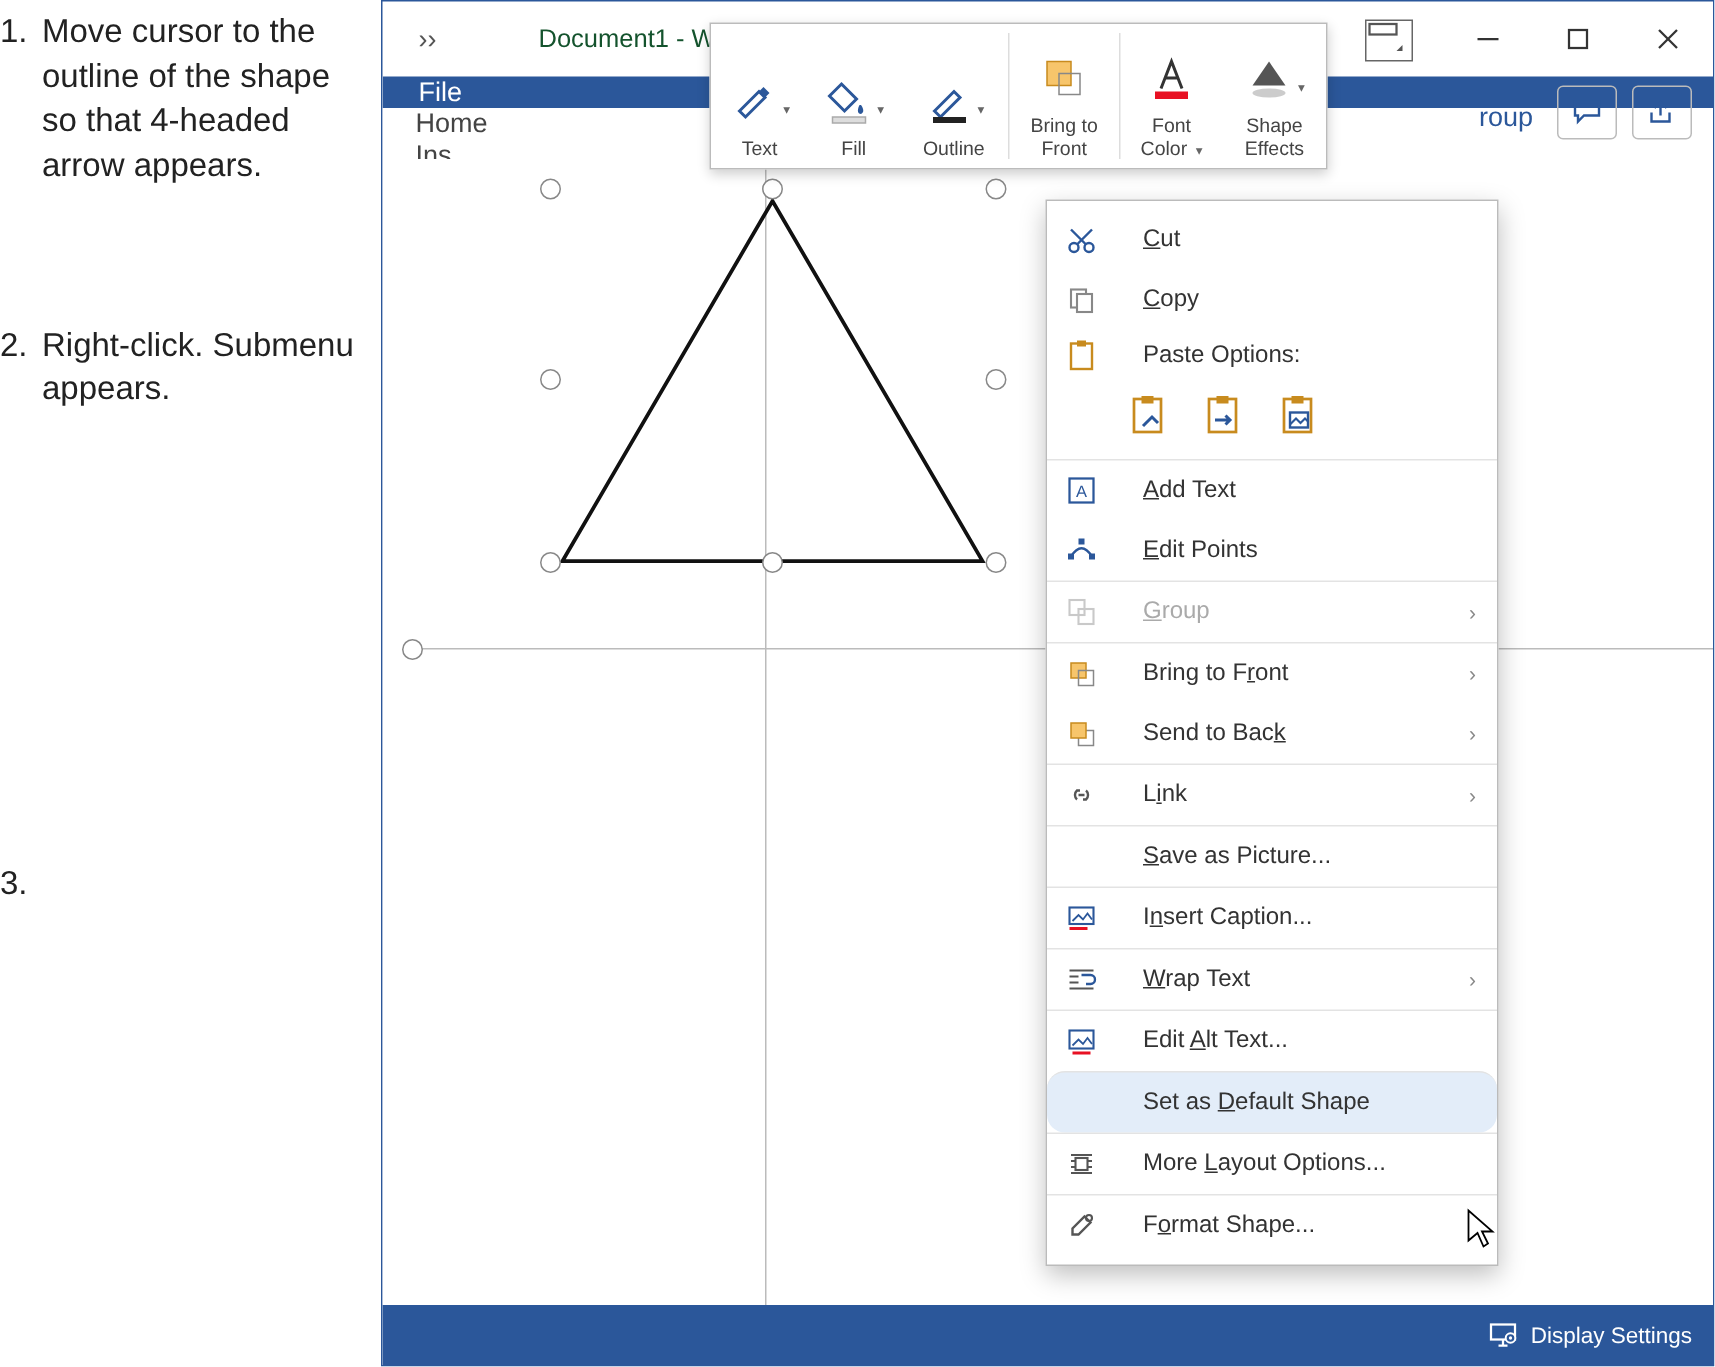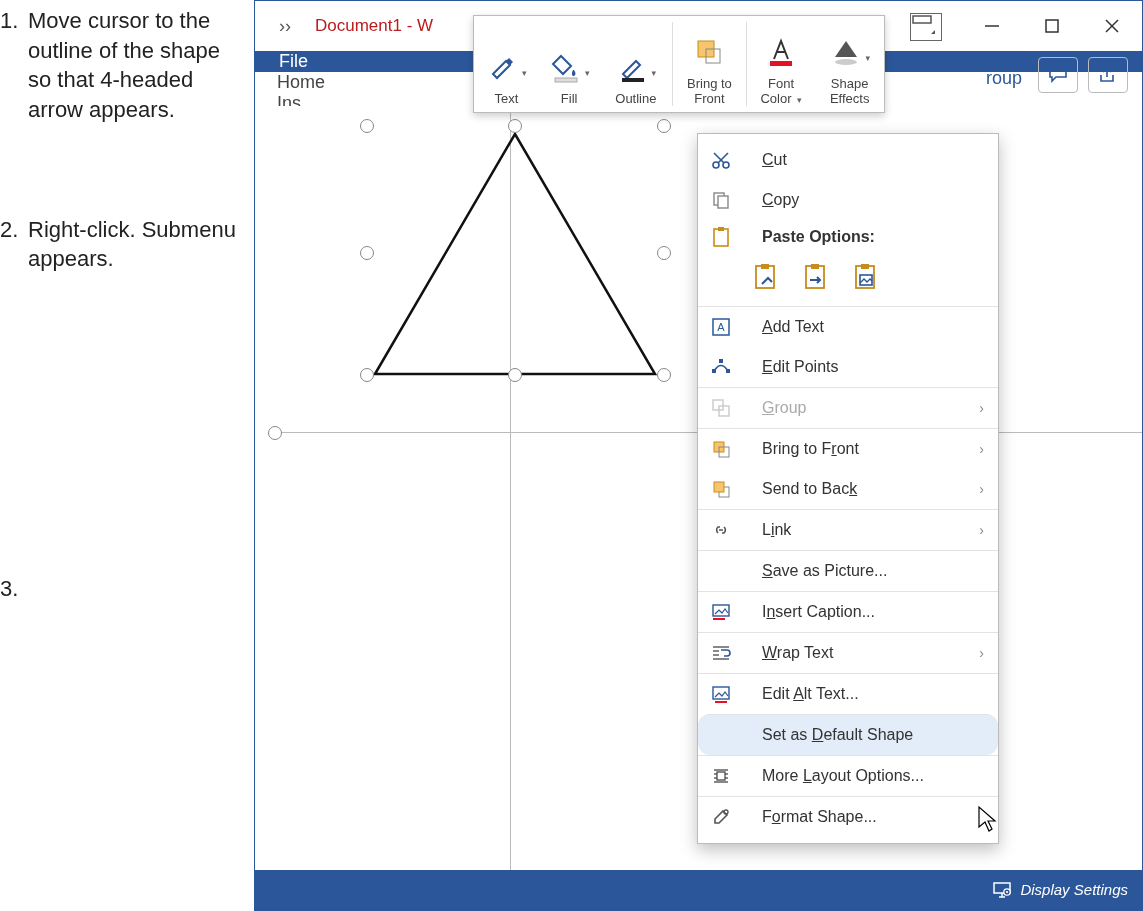--- a/index.html
+++ b/index.html
@@ -6,21 +6,21 @@
 .wrap{position:relative;width:1143px;height:911px;}
 .instructions{position:absolute;left:0;top:0;width:250px;font-size:22px;line-height:1.35;}
 .instructions ol{margin:0;padding:0;list-style:none;}
 .instructions li{display:flex;padding-right:10px;}
 .instructions .num{flex:0 0 28px;}
 .instructions .txt{flex:1;}
 
 .word{position:absolute;left:254px;top:0;width:889px;height:911px;border:1px solid #2b579a;box-sizing:border-box;background:#fff;overflow:hidden;}
 .titlebar{position:absolute;left:0;top:0;height:50px;right:0;display:flex;align-items:center;}
 .title-chev{width:60px;text-align:center;font-size:18px;color:#555;}
-.title-text{font-size:17px;color:#b91c1c;}
+.title-text{font-size:17px;color:#14532d;margin-left:44px;}
 .win-controls{position:absolute;right:0;top:0;height:50px;display:flex;align-items:center;}
 .win-btn{width:60px;height:50px;display:flex;align-items:center;justify-content:center;color:#333;}
 .win-btn svg{display:block;}
 
 .tabbar{position:absolute;left:0;top:50px;right:0;height:55px;background:#fff;display:flex;align-items:stretch;font-size:18px;flex-direction:column;}
 .file-tab{background:#2b579a;color:#fff;padding:0 24px;display:flex;align-items:center;}
 .tab{padding:0 22px;display:flex;align-items:center;color:#444;}
 .tab-partial{position:absolute;right:18px;top:50px;height:55px;display:flex;align-items:center;color:#2b579a;font-size:18px;}
 .action-btns{position:absolute;right:14px;top:56px;display:flex;gap:10px;}
 .ab{width:38px;height:34px;border:1px solid #bbb;border-radius:4px;display:flex;align-items:center;justify-content:center;color:#2b579a;}
@@ -44,26 +44,26 @@
 .ci .icon{width:26px;display:flex;align-items:center;justify-content:center;flex:0 0 26px;}
 .ci .lbl{flex:1;white-space:nowrap;}
 .ci .arrow{color:#888;font-size:14px;}
 .ci.hover{background:#e3edf9;border-radius:12px;}
 .ci.disabled{color:#aaa;}
 .ci.disabled svg{opacity:0.45;}
 .paste-row{display:flex;gap:12px;padding:4px 0 10px 50px;}
 .paste-btn{width:36px;height:36px;border:1px solid transparent;border-radius:3px;display:flex;align-items:center;justify-content:center;}
 .paste-btn svg{display:block;}
 .ci .ul{text-decoration:underline;}
-.bold{font-weight:700;}
+.bold{font-weight:400;}
 
 .cursor-arrow{position:absolute;left:722px;top:804px;z-index:20;}
 
 .statusbar{position:absolute;left:0;bottom:0;right:0;height:40px;background:#2b579a;color:#fff;display:flex;align-items:center;justify-content:flex-end;padding:0 14px;font-size:15px;}
-.statusbar .ds{display:flex;align-items:flex-start;gap:8px;font-style:italic;}
+.statusbar .ds{display:flex;align-items:flex-end;gap:8px;}
 </style>
 </head>
 <body>
 <div class="wrap">
 
 <div class="instructions">
  <ol>
   <li style="margin-top:6px;">
     <span class="num">1.</span>
     <span class="txt">Move cursor to the outline of the shape so that 4-headed arrow appears.</span>

